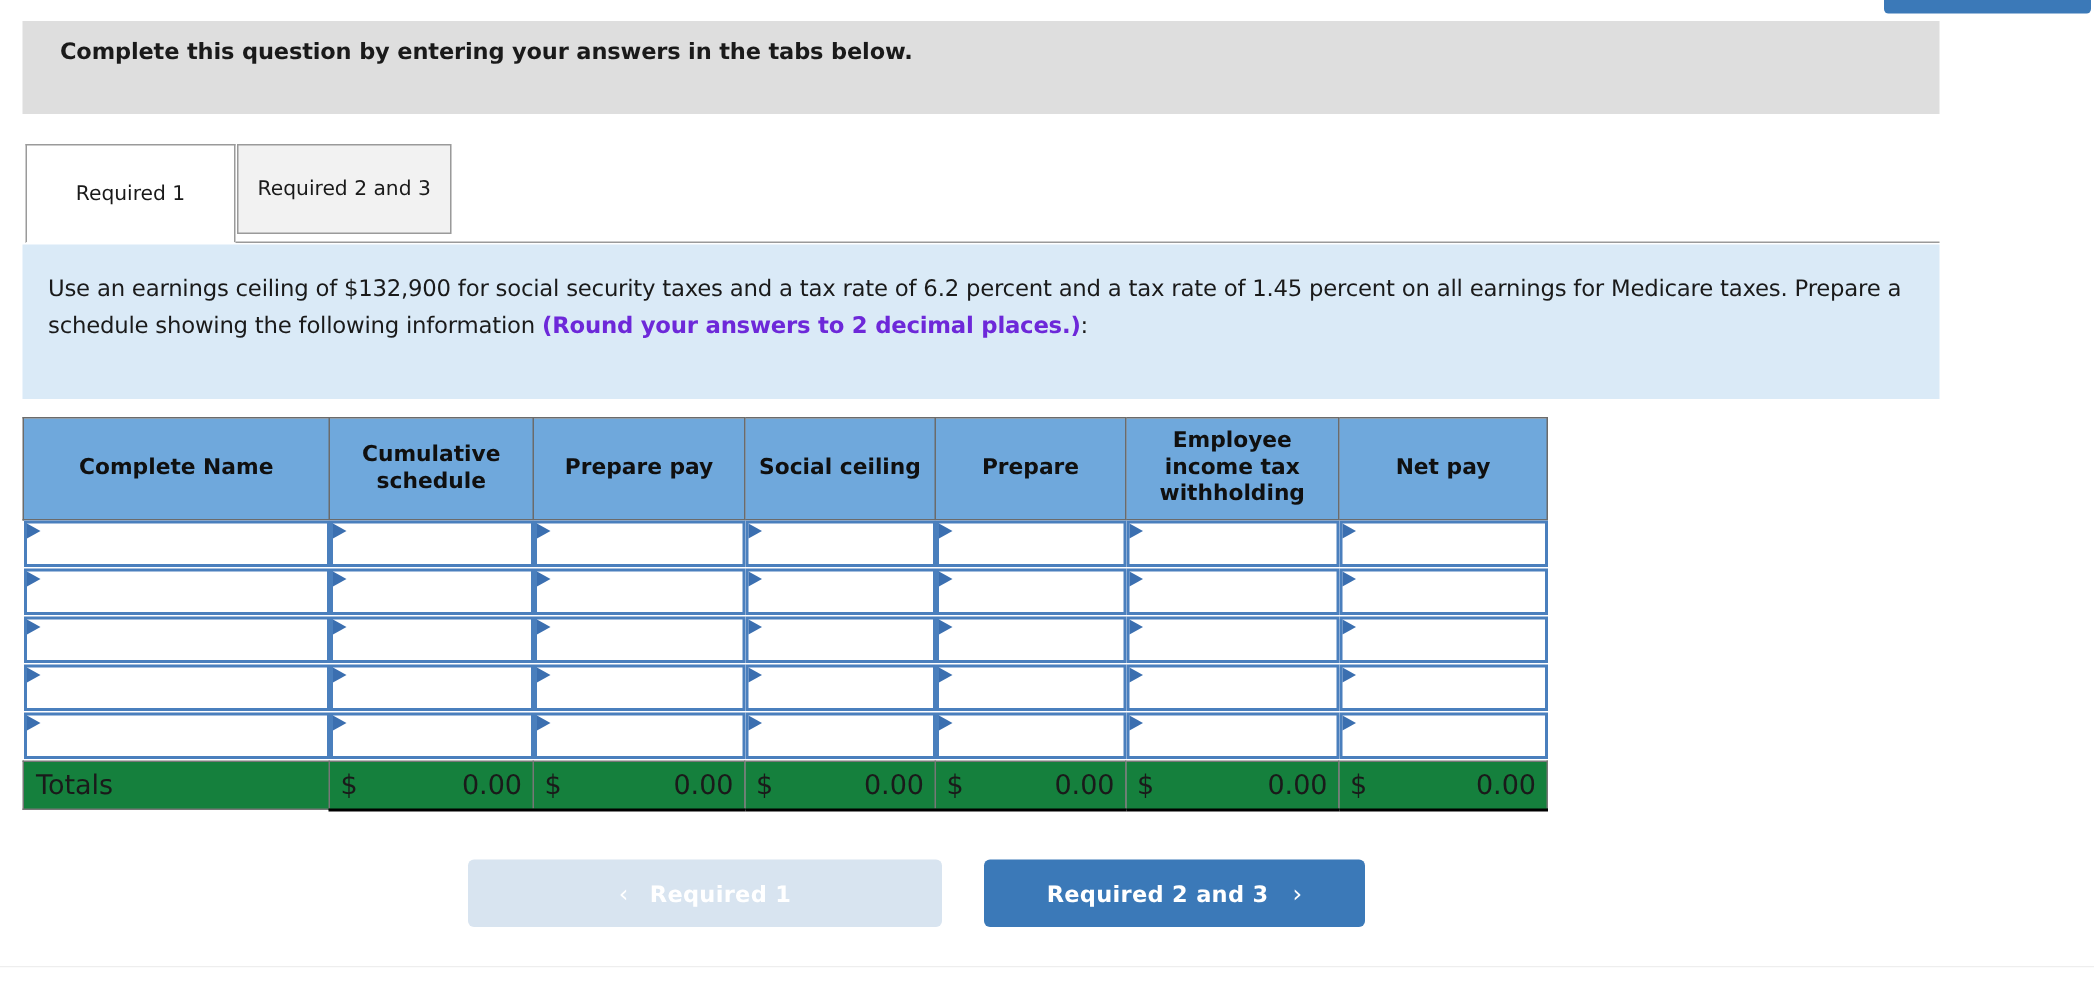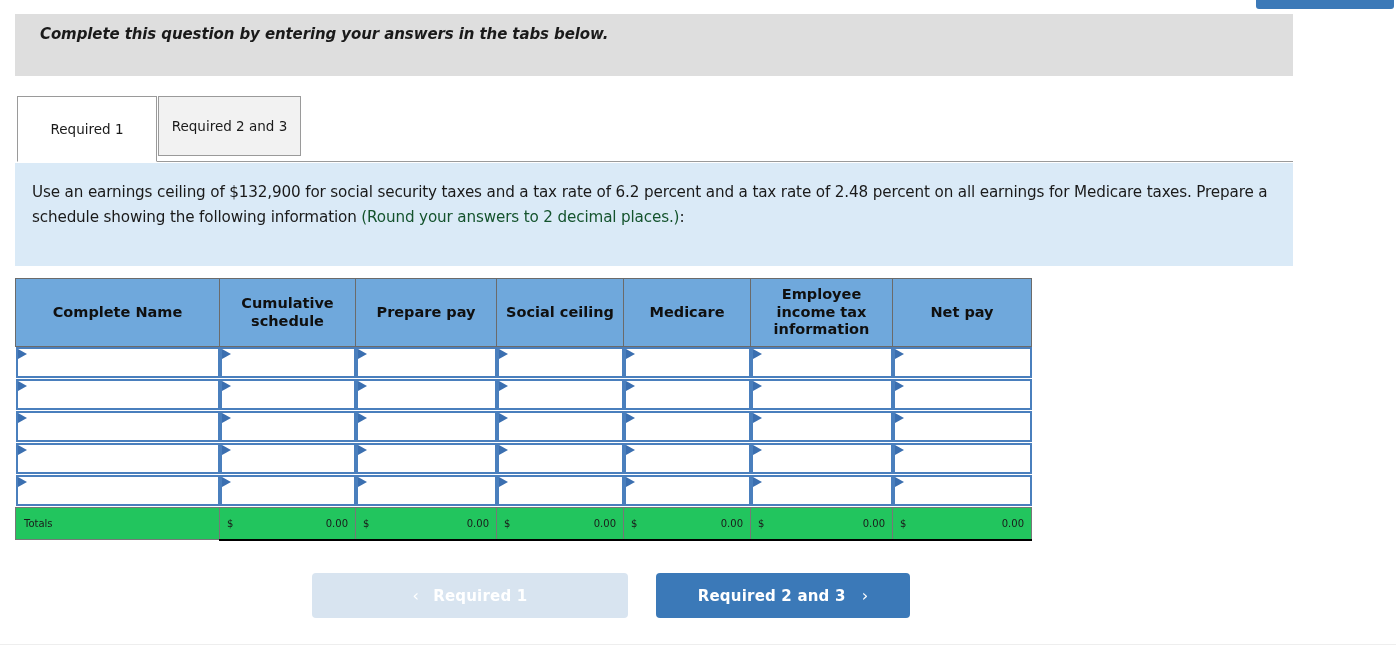--- a/index.html
+++ b/index.html
@@ -36,21 +36,20 @@
 
   
   .gray-banner {
     position: absolute;
     left: 15px;
     top: 14px;
     width: 1278px;
     height: 62px;
     background: #dedede;
     box-sizing: border-box;
-    font-style: italic;
   }
   .gray-banner-text {
     position: absolute;
     left: 25px;
     top: 11px;
     font-size: 15px;
     font-weight: bold;
     color: #1a1a1a;
     letter-spacing: -0.1px;
     white-space: nowrap;
@@ -115,21 +114,22 @@
     position: absolute;
     left: 17px;
     top: 17px;
     width: 1250px;
     font-size: 15.2px;
     line-height: 25px;
     color: #1a1a1a;
     letter-spacing: -0.15px;
   }
   .info-red {
-    color: #14532d;
+    color: #6d28d9;
+    font-weight: bold;
   }
 
   
   .table-wrap {
     position: absolute;
     left: 15px;
     top: 278px;
     width: 1016px;
   }
   table.schedule {
@@ -187,22 +187,22 @@
     color: #111;
     padding: 0;
   }
   tr.data-row td { padding: 0 0 1px 0; }
 
   
   tr.totals-row td {
     height: 32px;
     border-top: 1px solid #777;
     border-bottom: 2px solid #000;
-    background: #22c55e;
-    font-size: 10px;
+    background: #15803d;
+    font-size: 18px;
     color: #1a1a1a;
     vertical-align: middle;
   }
   tr.totals-row td.totals-label {
     border-left: 1px solid #777;
     border-right: 1px solid #777;
     border-bottom: 1px solid #777;
     padding-left: 8px;
     text-align: left;
   }
@@ -292,43 +292,43 @@
     <span>Required 1</span>
   </div>
   <div class="tab tab-2">
     <span>Required 2 and 3</span>
   </div>
 </div>
 <div class="tabs-underline"></div>
 
 <div class="info-panel">
   <div class="info-text">
-    <span>Use an earnings ceiling of $132,900 for social security taxes and a tax rate of 6.2 percent and a tax rate of 2.48 percent on all earnings for Medicare taxes. Prepare a schedule showing the following information </span><span class="info-red">(Round your answers to 2 decimal places.)</span><span>:</span>
+    <span>Use an earnings ceiling of $132,900 for social security taxes and a tax rate of 6.2 percent and a tax rate of 1.45 percent on all earnings for Medicare taxes. Prepare a schedule showing the following information </span><span class="info-red">(Round your answers to 2 decimal places.)</span><span>:</span>
   </div>
 </div>
 
 <div class="table-wrap">
   <table class="schedule">
     <colgroup>
       <col style="width:204px">
       <col style="width:136px">
       <col style="width:141px">
       <col style="width:127px">
       <col style="width:127px">
       <col style="width:142px">
       <col style="width:139px">
     </colgroup>
     <thead>
       <tr>
         <th>Complete Name</th>
         <th>Cumulative schedule</th>
         <th>Prepare pay</th>
         <th>Social ceiling</th>
-        <th>Medicare</th>
-        <th>Employee income tax information</th>
+        <th>Prepare</th>
+        <th>Employee income tax withholding</th>
         <th>Net pay</th>
       </tr>
     </thead>
     <tbody>
       <tr class="data-row">
         <td>
             <div class="cell-input">
               <span class="tri"></span>
               <input type="text" value="" style="">
             </div>

